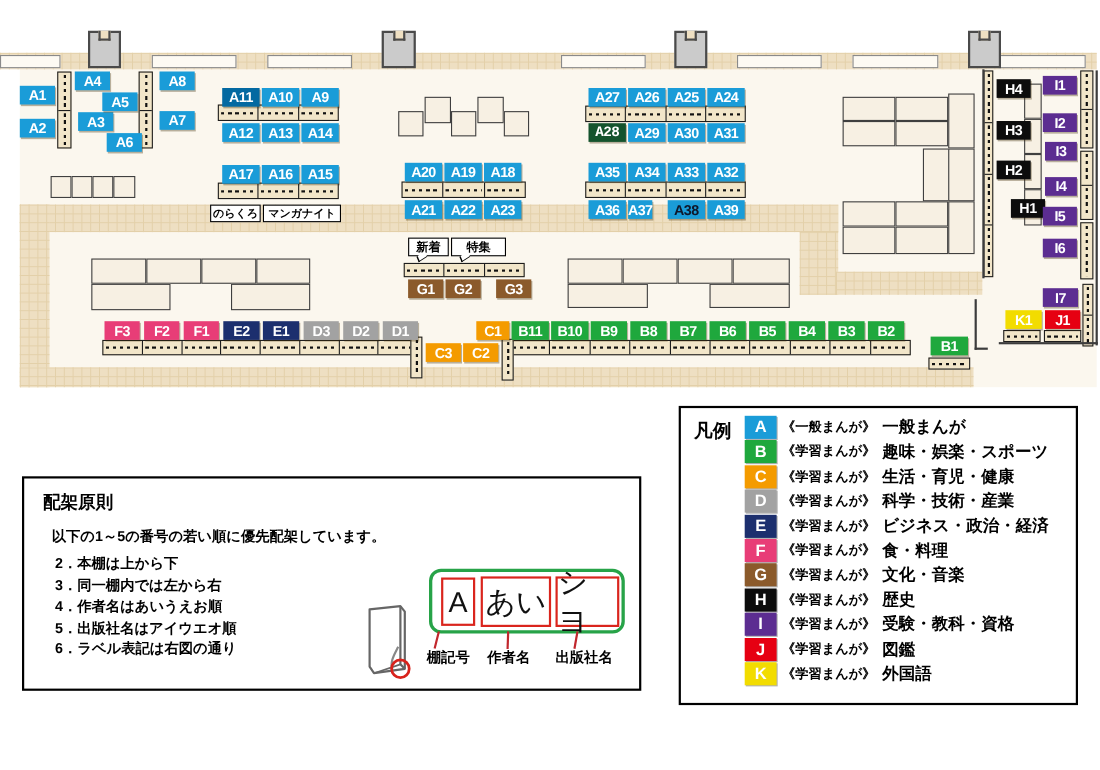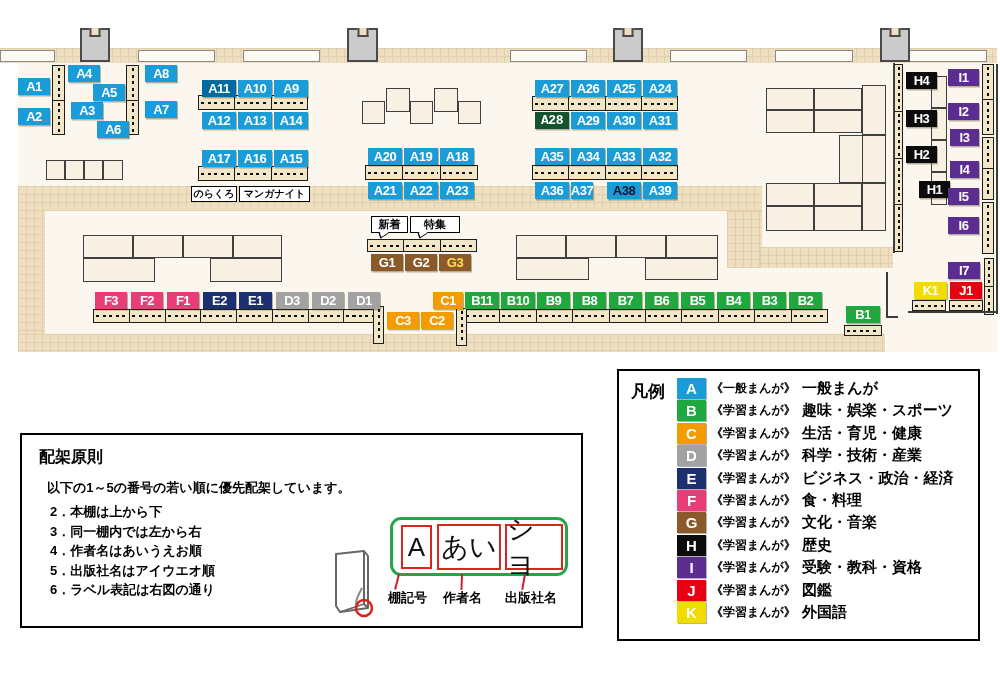--- a/index.html
+++ b/index.html
@@ -298,21 +298,21 @@
     <div class="chip" style="left: 348px; top: 292px; width: 32px; height: 17px; background: rgb(162, 162, 162); color: rgb(255, 255, 255);">D1</div>
     <div class="chip" style="left: 312px; top: 292px; width: 32px; height: 17px; background: rgb(162, 162, 162); color: rgb(255, 255, 255); text-align: right;">D2</div>
     <div class="chip" style="left: 276px; top: 292px; width: 32px; height: 17px; background: rgb(162, 162, 162); color: rgb(255, 255, 255);">D3</div>
     <div class="chip" style="left: 239px; top: 292px; width: 33px; height: 17px; background: rgb(28, 47, 110); color: rgb(255, 255, 255);">E1</div>
     <div class="chip" style="left: 203px; top: 292px; width: 33px; height: 17px; background: rgb(28, 47, 110); color: rgb(255, 255, 255);">E2</div>
     <div class="chip" style="left: 167px; top: 292px; width: 32px; height: 17px; background: rgb(232, 61, 119); color: rgb(255, 255, 255);">F1</div>
     <div class="chip" style="left: 131px; top: 292px; width: 32px; height: 17px; background: rgb(232, 61, 119); color: rgb(255, 255, 255);">F2</div>
     <div class="chip" style="left: 95px; top: 292px; width: 32px; height: 17px; background: rgb(232, 61, 119); color: rgb(255, 255, 255);">F3</div>
     <div class="chip" style="left: 371px; top: 254px; width: 32px; height: 17px; background: rgb(139, 90, 43); color: rgb(255, 255, 255);">G1</div>
     <div class="chip" style="left: 405px; top: 254px; width: 32px; height: 17px; background: rgb(139, 90, 43); color: rgb(255, 255, 255);">G2</div>
-    <div class="chip" style="left: 439px; top: 254px; width: 32px; height: 17px; background: rgb(139, 90, 43); color: #fde047;">G3</div>
+    <div class="chip" style="left: 451px; top: 254px; width: 32px; height: 17px; background: rgb(139, 90, 43); color: #ffffff;">G3</div>
     <div class="chip" style="left: 906px; top: 181px; width: 31px; height: 17px; background: rgb(12, 12, 12); color: rgb(255, 255, 255); margin-left: 13px;">H1</div>
     <div class="chip" style="left: 906px; top: 146px; width: 31px; height: 17px; background: rgb(12, 12, 12); color: rgb(255, 255, 255);">H2</div>
     <div class="chip" style="left: 906px; top: 110px; width: 31px; height: 17px; background: rgb(12, 12, 12); color: rgb(255, 255, 255);">H3</div>
     <div class="chip" style="left: 906px; top: 72px; width: 31px; height: 17px; background: rgb(12, 12, 12); color: rgb(255, 255, 255);">H4</div>
     <div class="chip" style="left: 948px; top: 69px; width: 31px; height: 17px; background: rgb(92, 45, 145); color: rgb(255, 255, 255);">I1</div>
     <div class="chip" style="left: 948px; top: 103px; width: 31px; height: 17px; background: rgb(92, 45, 145); color: rgb(255, 255, 255);">I2</div>
     <div class="chip" style="left: 950px; top: 129px; width: 29px; height: 17px; background: rgb(92, 45, 145); color: rgb(255, 255, 255);">I3</div>
     <div class="chip" style="left: 950px; top: 161px; width: 29px; height: 17px; background: rgb(92, 45, 145); color: rgb(255, 255, 255);">I4</div>
     <div class="chip" style="left: 948px; top: 188px; width: 31px; height: 17px; background: rgb(92, 45, 145); color: rgb(255, 255, 255);">I5</div>
     <div class="chip" style="left: 948px; top: 217px; width: 31px; height: 17px; background: rgb(92, 45, 145); color: rgb(255, 255, 255);">I6</div>

